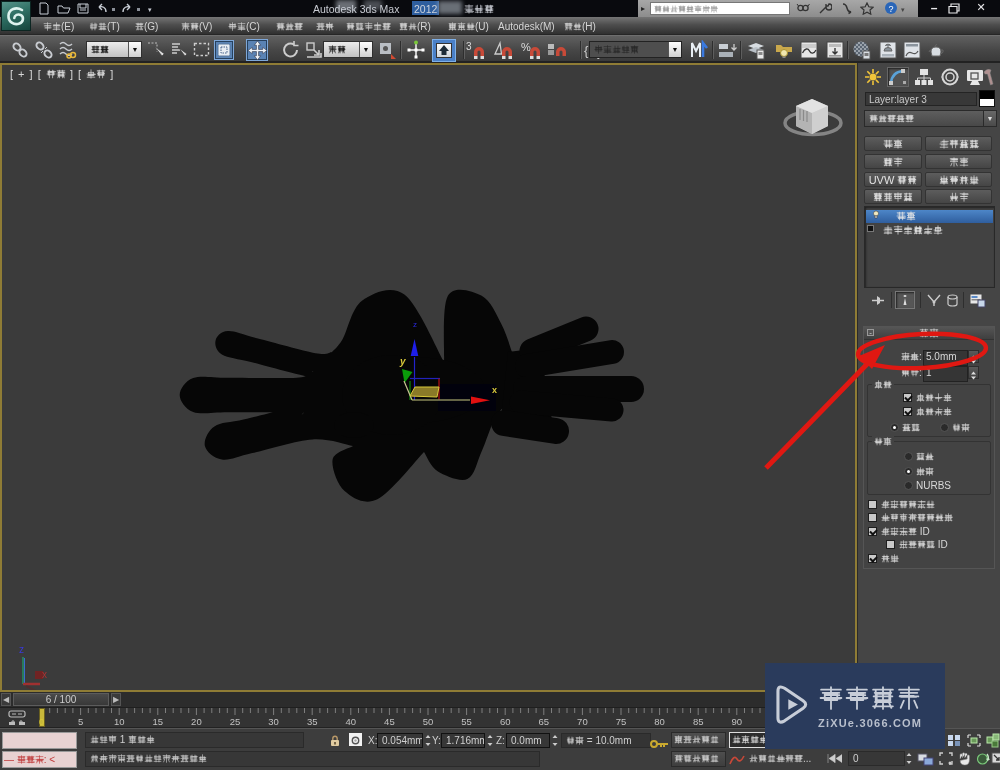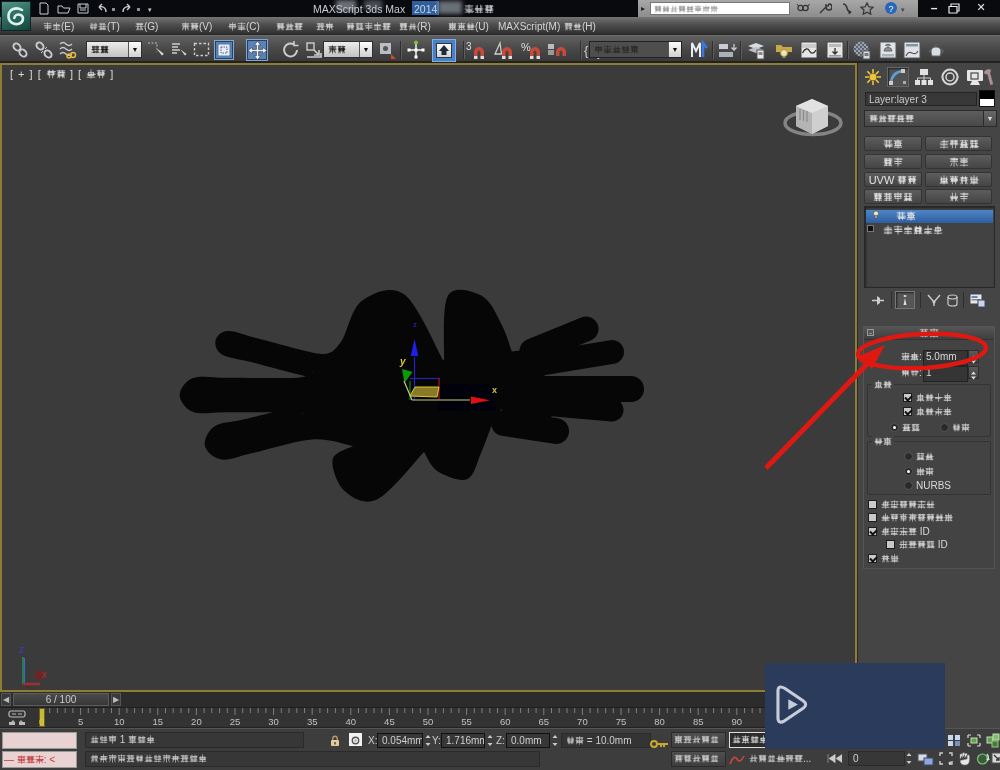--- a/index.html
+++ b/index.html
@@ -101,23 +101,23 @@
       </svg>
  <svg class="abs qicon" style="left:95px" viewBox="0 0 14 13">
         <path d="M11 10 C11 5 7 4 4 5 M4 5 l3 -3 M4 5 l3 3" fill="none" stroke="currentColor" stroke-width="1.4"></path>
       </svg>
  <div class="abs" style="left:112px;top:8px;width:3px;height:3px;background:#8a8f98"></div>
  <svg class="abs qicon" style="left:120px" viewBox="0 0 14 13">
         <path d="M3 10 C3 5 7 4 10 5 M10 5 l-3 -3 M10 5 l-3 3" fill="none" stroke="currentColor" stroke-width="1.4"></path>
       </svg>
  <div class="abs" style="left:137px;top:8px;width:3px;height:3px;background:#8a8f98"></div>
  <div class="abs" style="left:148px;top:6px;color:#c7ccd4;font-size:7px">▾</div>
- <div class="abs" id="title-text">MAXScript 3ds Max</div>
+ <div class="abs" id="title-text">Autodesk 3ds Max</div>
  <div class="abs" style="left:412px;top:1px;width:27px;height:14px;background:#2e5e9e"></div>
- <div class="abs" style="left:414px;top:3px;font-size:10.5px;color:#cdd3dc">2014</div>
+ <div class="abs" style="left:414px;top:3px;font-size:10.5px;color:#cdd3dc">2012</div>
  <div class="abs" style="left:438px;top:1px;width:24px;height:13px;background:#b9c2cc;opacity:.55;filter:blur(2px)"></div>
  <div class="abs" style="left:336px;top:0px;width:20px;height:11px;background:#cdd4dd;opacity:.5;filter:blur(2px)"></div>
  <div class="abs" style="left:364px;top:0px;width:18px;height:10px;background:#c5ccd6;opacity:.35;filter:blur(2px)"></div>
  <div class="abs cjk" style="left:464px;top:3px;font-size:10.5px;color:#c8cbd2"><span><svg width="10" height="10" viewBox="0 0 100 100" style="vertical-align:-1px">
             <path d="M12 18 H88 M10 50 H90 M12 82 H88 M50 8 V92 M18 30 H82 M20 66 H80 M23 58 H79 M32 74 H101 " stroke="rgb(200, 203, 210)" stroke-width="7" fill="none" stroke-linecap="round"></path>
           </svg><svg width="10" height="10" viewBox="0 0 100 100" style="vertical-align:-1px">
             <path d="M10 50 H90 M12 82 H88 M34 12 V88 M66 12 V88 M20 66 H80 M22 18 V60 M78 18 V60 M17 49 H67 M17 48 H71 " stroke="rgb(200, 203, 210)" stroke-width="7" fill="none" stroke-linecap="round"></path>
           </svg><svg width="10" height="10" viewBox="0 0 100 100" style="vertical-align:-1px">
             <path d="M12 18 H88 M10 50 H90 M12 82 H88 M34 12 V88 M66 12 V88 M20 66 H80 M22 18 V60 M78 18 V60 M26 34 H74 M26 34 V58 M74 34 V58 M26 58 H74 M21 63 H89 M29 24 H89 " stroke="rgb(200, 203, 210)" stroke-width="7" fill="none" stroke-linecap="round"></path>
           </svg></span></div>
@@ -217,21 +217,21 @@
           </svg><svg width="9" height="9" viewBox="0 0 100 100" style="vertical-align:-1px">
             <path d="M10 50 H90 M34 12 V88 M66 12 V88 M20 66 H80 M30 60 L18 88 M70 60 L82 88 M29 31 H80 M24 46 H81 " stroke="rgb(214, 214, 214)" stroke-width="7" fill="none" stroke-linecap="round"></path>
           </svg>(R)</span></div>
  <div class="menu cjk" style="left:448px"><span><svg width="9" height="9" viewBox="0 0 100 100" style="vertical-align:-1px">
             <path d="M12 18 H88 M14 44 H86 M12 82 H88 M50 8 V92 M18 30 H82 M20 66 H80 M22 18 V60 M78 18 V60 M30 60 L18 88 M70 60 L82 88 M26 34 H74 M26 34 V58 M74 34 V58 M26 58 H74 M19 44 H69 M20 64 H74 " stroke="rgb(214, 214, 214)" stroke-width="7" fill="none" stroke-linecap="round"></path>
           </svg><svg width="9" height="9" viewBox="0 0 100 100" style="vertical-align:-1px">
             <path d="M12 18 H88 M14 44 H86 M12 82 H88 M50 8 V92 M30 60 L18 88 M70 60 L82 88 M26 34 H74 M26 34 V58 M74 34 V58 M26 58 H74 M27 52 H77 M23 62 H80 " stroke="rgb(214, 214, 214)" stroke-width="7" fill="none" stroke-linecap="round"></path>
           </svg><svg width="9" height="9" viewBox="0 0 100 100" style="vertical-align:-1px">
             <path d="M14 44 H86 M12 82 H88 M34 12 V88 M66 12 V88 M20 66 H80 M22 18 V60 M78 18 V60 M26 34 H74 M26 34 V58 M74 34 V58 M26 58 H74 M28 56 H83 M28 45 H93 " stroke="rgb(214, 214, 214)" stroke-width="7" fill="none" stroke-linecap="round"></path>
           </svg>(U)</span></div>
- <div class="menu" style="left:498px">MAXScript(M)</div>
+ <div class="menu" style="left:498px">Autodesk(M)</div>
  <div class="menu cjk" style="left:564px"><span><svg width="9" height="9" viewBox="0 0 100 100" style="vertical-align:-1px">
             <path d="M12 18 H88 M14 44 H86 M34 12 V88 M66 12 V88 M18 30 H82 M20 66 H80 M22 18 V60 M78 18 V60 M30 60 L18 88 M70 60 L82 88 M19 20 H72 M30 36 H92 " stroke="rgb(214, 214, 214)" stroke-width="7" fill="none" stroke-linecap="round"></path>
           </svg><svg width="9" height="9" viewBox="0 0 100 100" style="vertical-align:-1px">
             <path d="M14 44 H86 M12 82 H88 M34 12 V88 M66 12 V88 M26 34 H74 M26 34 V58 M74 34 V58 M26 58 H74 M14 52 H74 M18 36 H74 " stroke="rgb(214, 214, 214)" stroke-width="7" fill="none" stroke-linecap="round"></path>
           </svg>(H)</span></div>
 </div>
 <div class="abs" id="toolbar">
  <svg class="abs ticon" style="left:10px" viewBox="0 0 20 20">
         <g fill="none" stroke="#c8cbd0" stroke-width="2">
           <ellipse cx="7" cy="7" rx="4" ry="3" transform="rotate(45 7 7)"></ellipse>
@@ -1101,19 +1101,31 @@
 <div class="abs" id="logo">
 <svg width="28" height="28" viewBox="0 0 28 28">
         <path d="M20 8 C14 4.5 7 7 6.5 13.5 C6 20 12 23.5 17.5 21.5 C21.5 20 22 15 19 13.2 C16 11.5 12.5 13 12.3 16" fill="none" stroke="#ddf2ee" stroke-width="2.6" stroke-linecap="round"></path>
       </svg>
 </div>
 <div class="abs" id="watermark">
  <svg width="34" height="44" viewBox="0 0 46 58" style="flex-shrink:0">
   <path d="M13 5 L38 22 Q45 27 38 32 L13 49 Q4 54 4 45 L4 9 Q4 0 13 5 Z" fill="none" stroke="#c7cdd8" stroke-width="4.2"></path>
   <path d="M18 20 L31 27 L18 34 Z" fill="#c7cdd8"></path>
  </svg>
+ <div style="margin-left:9px">
+  <div class="cjk" style="font-size:28px;color:#c7cdd8;font-weight:bold;letter-spacing:1px"><span><svg width="26" height="26" viewBox="0 0 100 100" style="vertical-align:-3px">
+              <path d="M12 18 H88 M10 50 H90 M50 8 V92 M18 30 H82 M26 34 H74 M26 34 V58 M74 34 V58 M26 58 H74 M26 52 H85 M27 39 H82 " stroke="rgb(199, 205, 216)" stroke-width="7" fill="none" stroke-linecap="round"></path>
+            </svg><svg width="26" height="26" viewBox="0 0 100 100" style="vertical-align:-3px">
+              <path d="M12 18 H88 M10 50 H90 M50 8 V92 M18 30 H82 M26 34 H74 M26 34 V58 M74 34 V58 M26 58 H74 M26 52 H85 M27 39 H82 " stroke="rgb(199, 205, 216)" stroke-width="7" fill="none" stroke-linecap="round"></path>
+            </svg><svg width="26" height="26" viewBox="0 0 100 100" style="vertical-align:-3px">
+              <path d="M12 18 H88 M14 44 H86 M12 82 H88 M50 8 V92 M18 30 H82 M20 66 H80 M22 18 V60 M78 18 V60 M30 60 L18 88 M70 60 L82 88 M26 34 H74 M26 34 V58 M74 34 V58 M26 58 H74 M19 44 H69 M20 64 H74 " stroke="rgb(199, 205, 216)" stroke-width="7" fill="none" stroke-linecap="round"></path>
+            </svg><svg width="26" height="26" viewBox="0 0 100 100" style="vertical-align:-3px">
+              <path d="M12 18 H88 M14 44 H86 M50 8 V92 M18 30 H82 M30 60 L18 88 M70 60 L82 88 M15 42 H69 M20 46 H77 " stroke="rgb(199, 205, 216)" stroke-width="7" fill="none" stroke-linecap="round"></path>
+            </svg></span></div>
+  <div style="font-size:11px;color:#b8bfcc;letter-spacing:1.2px;margin-top:2px;font-weight:bold">ZiXUe.3066.COM</div>
+ </div>
 </div>
 <svg class="abs" id="anno">
   <ellipse cx="922" cy="351" rx="64" ry="17" fill="none" stroke="#e01812" stroke-width="4.5" transform="rotate(-3 922 351)"></ellipse>
   <path d="M766 468 L874 357" stroke="#e01812" stroke-width="5" fill="none"></path>
   <path d="M885 345 L859 356 L872 369 Z" fill="#e01812"></path>
     </svg>
 </div>
 
 </body></html>

